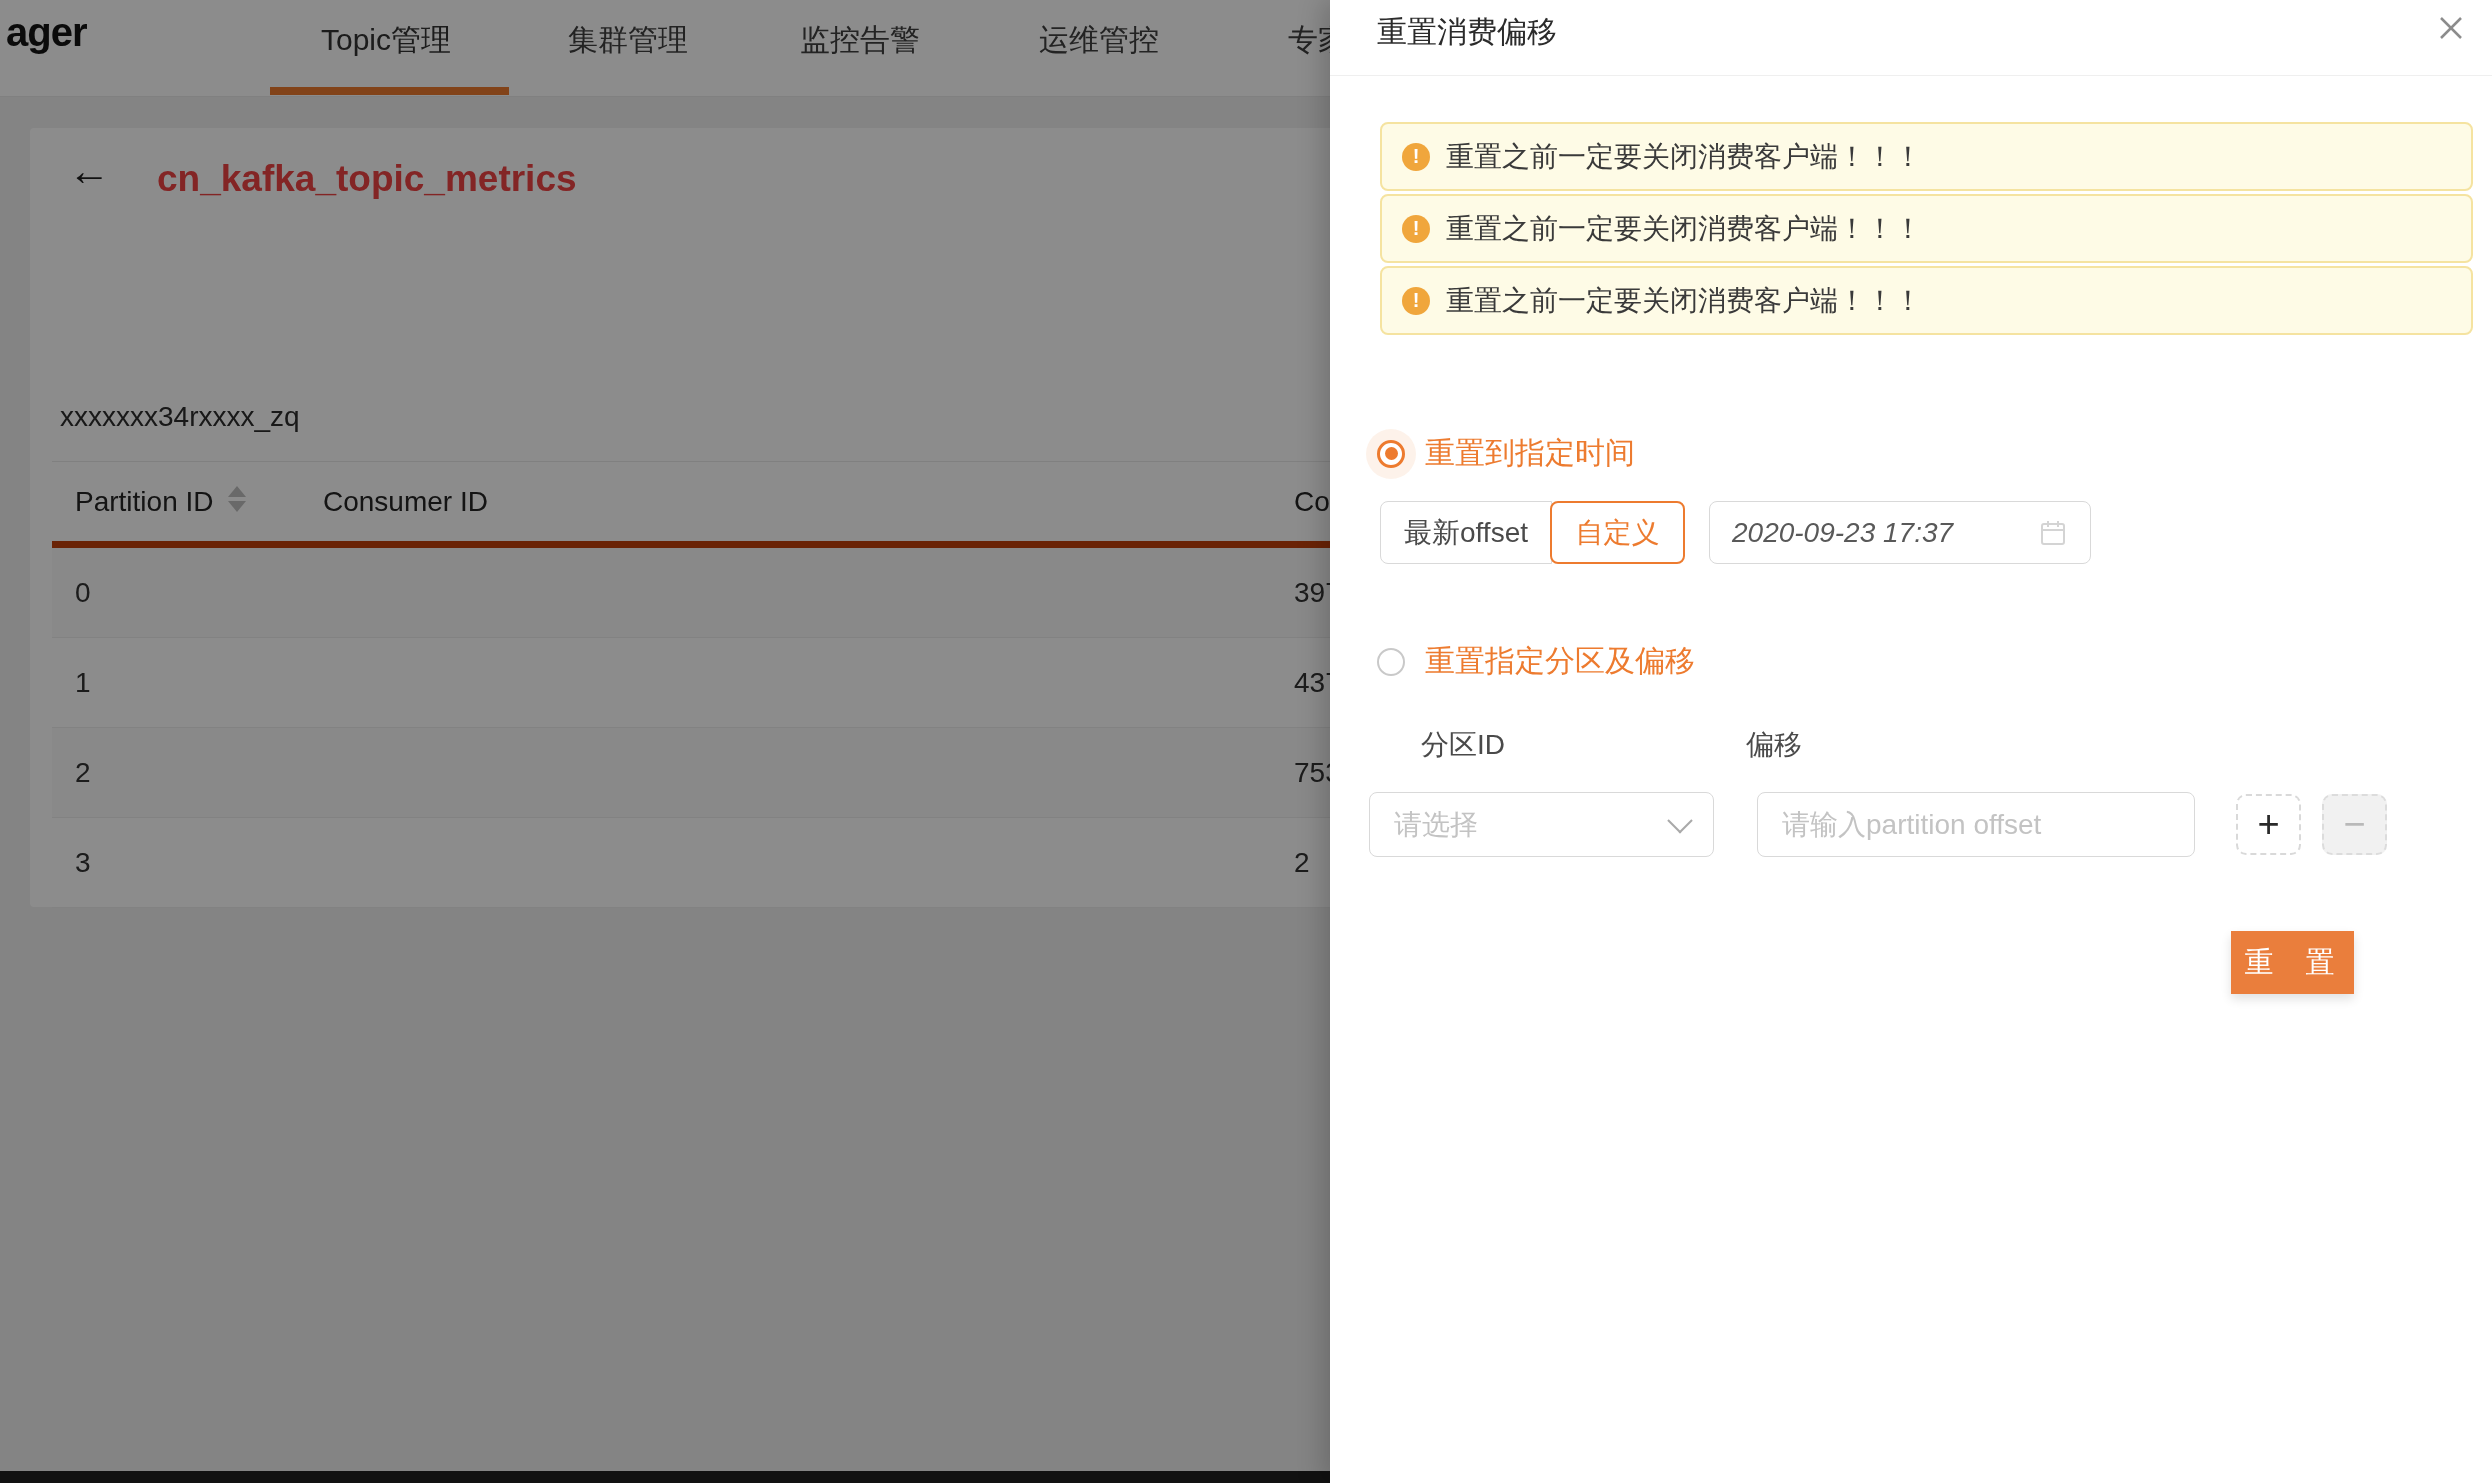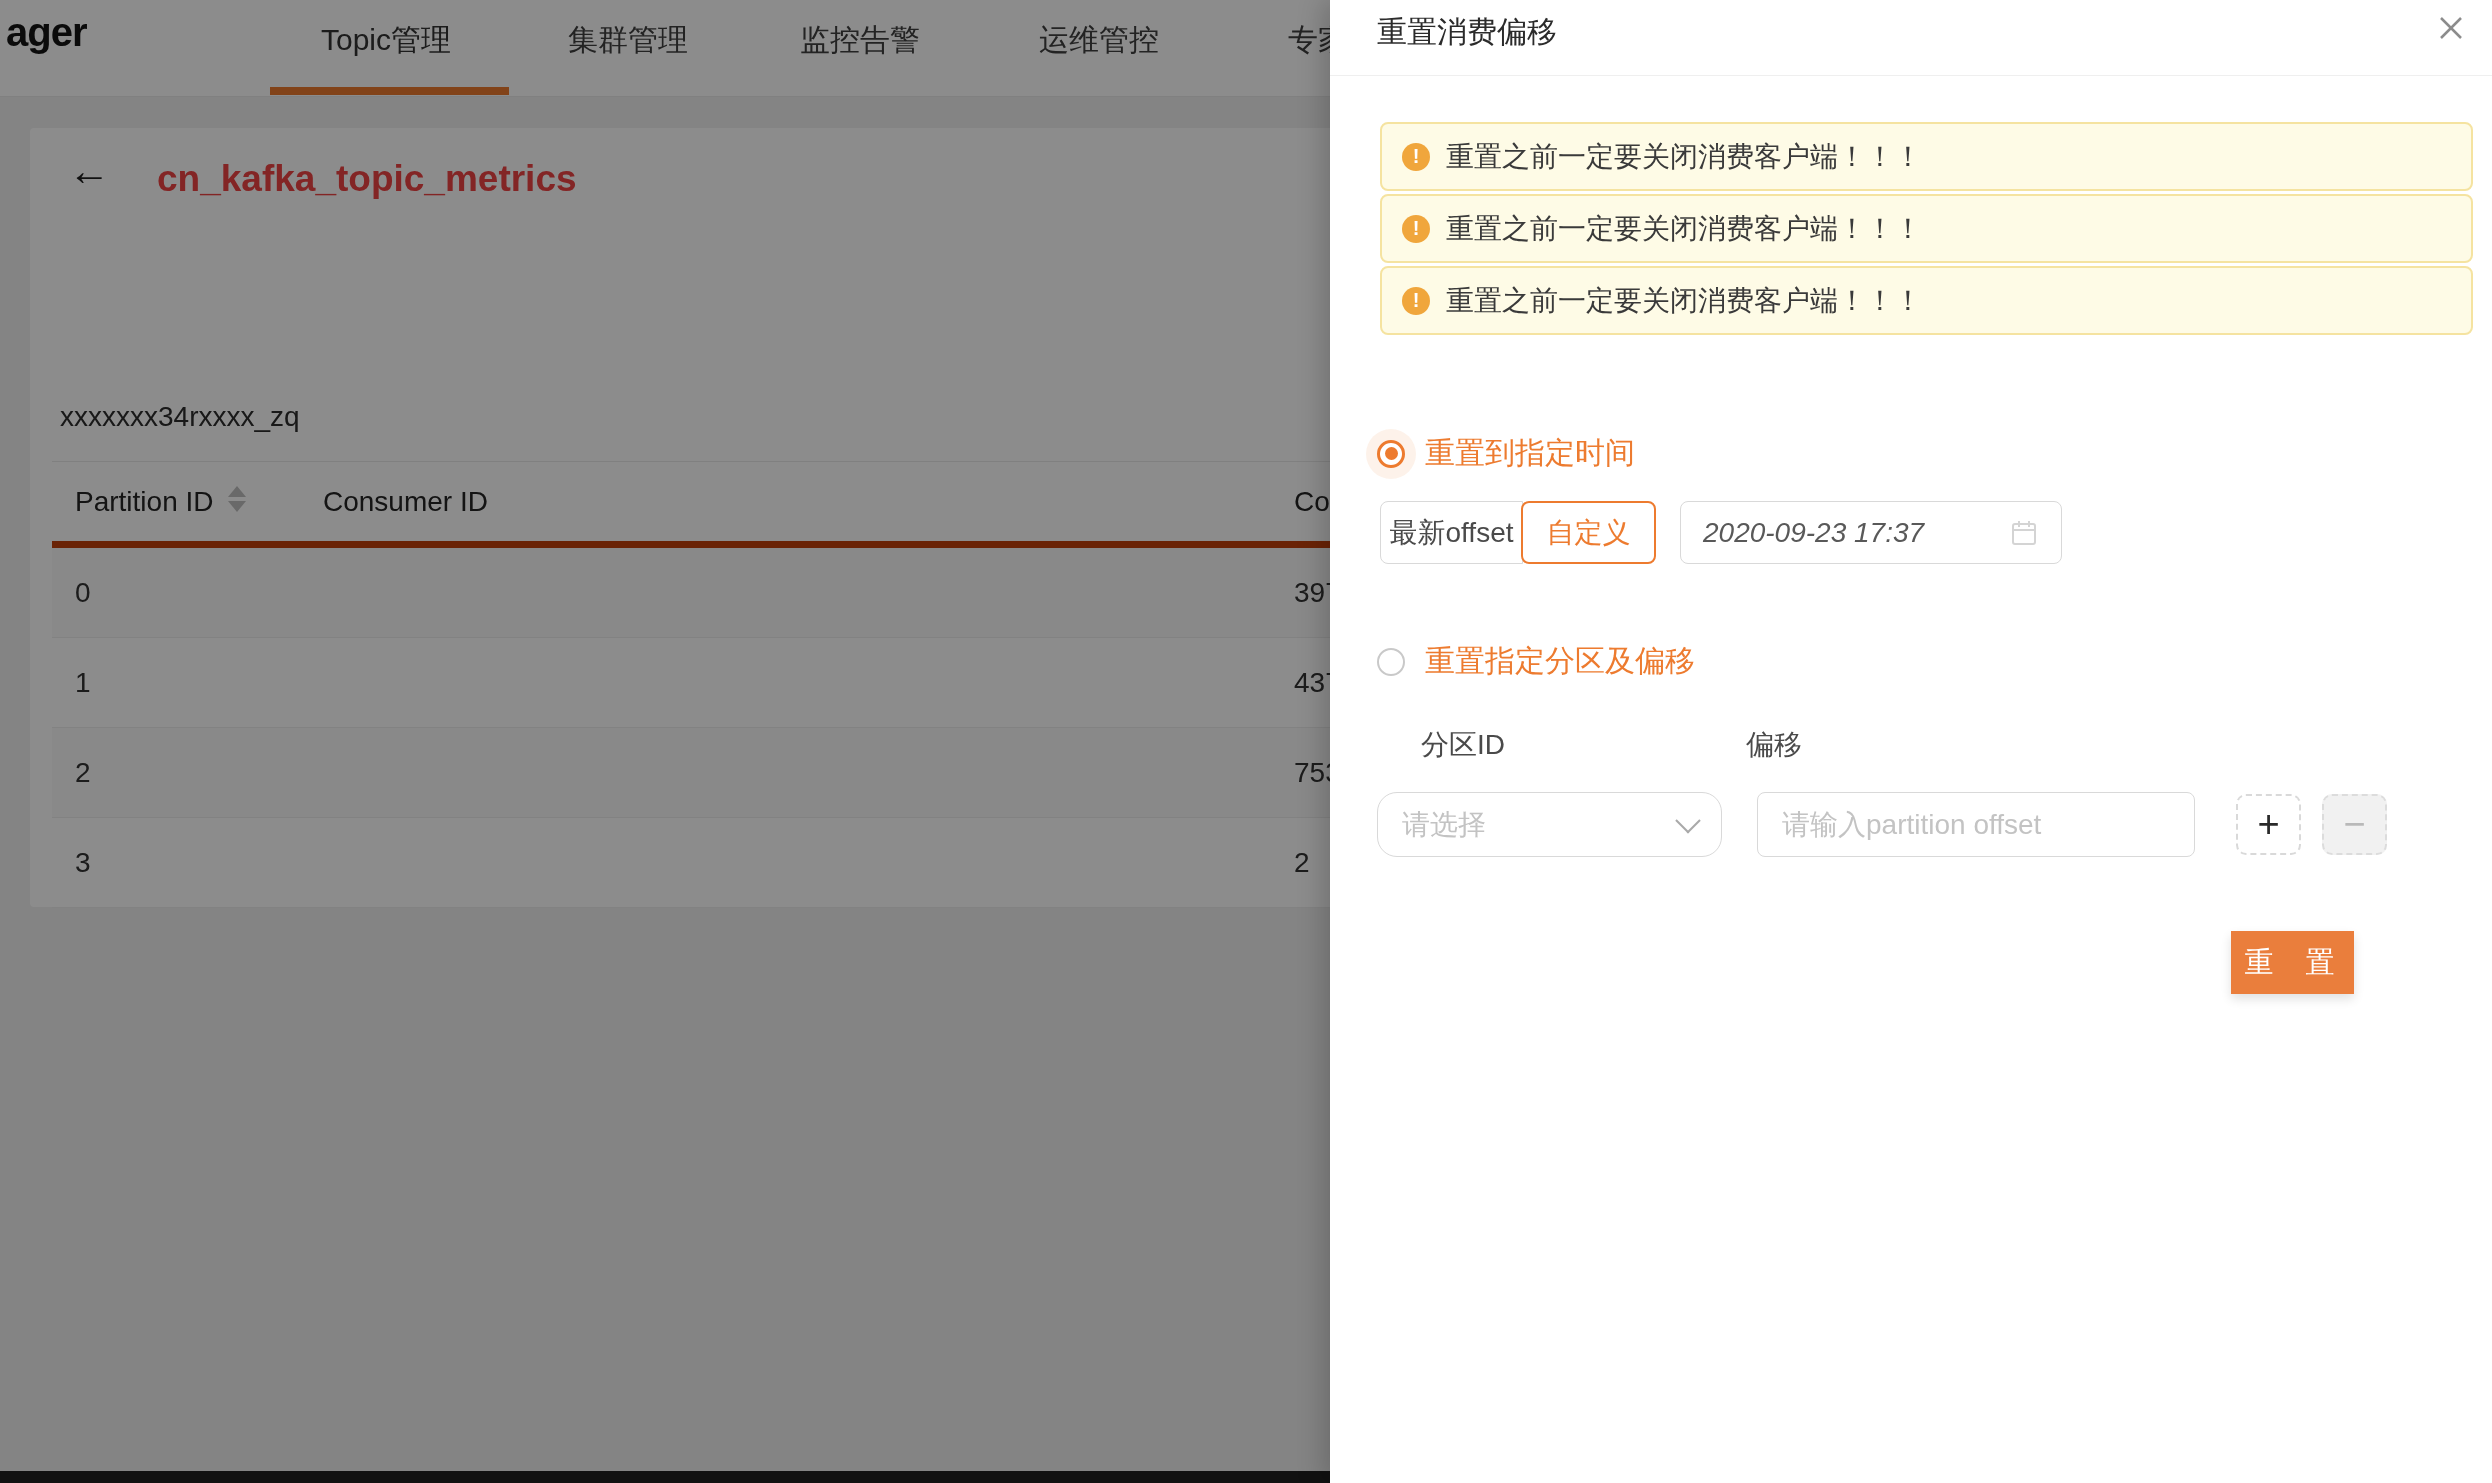--- a/index.html
+++ b/index.html
@@ -55,31 +55,31 @@
   .radio-row{position:absolute;left:47px;display:flex;align-items:center;gap:20px;cursor:pointer;}
   .radio-row.r1{top:433px;} .radio-row.r2{top:641px;}
   .radio{box-sizing:border-box;width:28px;height:28px;border-radius:50%;background:#FFF;position:relative;flex:0 0 28px;}
   .radio.checked{border:3px solid #ED7B2F;box-shadow:0 0 0 11px rgba(237,123,47,0.10);}
   .radio.checked::after{content:"";position:absolute;left:50%;top:50%;width:13px;height:13px;margin:-6.4px 0 0 -6.4px;border-radius:50%;background:#ED7B2F;}
   .radio.unchecked{border:2px solid #C9C9C9;}
   .radio-label{font-size:30px;color:#ED7B2F;white-space:nowrap;}
   
   .controls-row{position:absolute;left:50px;top:501px;display:flex;align-items:stretch;height:63px;}
   .seg{box-sizing:border-box;display:flex;align-items:center;justify-content:center;background:#FFF;font-size:28px;cursor:pointer;white-space:nowrap;}
-  .seg-latest{width:143px;border:1px solid #D9D9D9;border-radius:8px 0 0 8px;color:#4A4A4A;}
+  .seg-latest{width:172px;border:1px solid #D9D9D9;border-radius:8px 0 0 8px;color:#4A4A4A;}
   .seg-custom{width:135px;border:2px solid #ED7B2F;border-radius:8px;margin-left:-2px;color:#ED7B2F;z-index:1;}
   .date-box{box-sizing:border-box;margin-left:24px;width:382px;border:1px solid #D9D9D9;border-radius:8px;
             display:flex;align-items:center;justify-content:space-between;padding:0 22px;cursor:pointer;background:#FFF;font-style:italic;}
   .date-text{font-size:28px;color:#595959;white-space:nowrap;}
   
   .field-label{position:absolute;top:726px;font-size:28px;color:#4A4A4A;white-space:nowrap;}
   .fl-partition{left:47px;margin-left:44px;} .fl-offset{left:416px;}
   
   .inputs-row{position:absolute;left:0;top:792px;width:100%;height:67px;}
-  .select-box{box-sizing:border-box;position:absolute;left:47px;top:0;width:345px;height:65px;border:1px solid #D9D9D9;border-radius:20px;
+  .select-box{box-sizing:border-box;position:absolute;left:39px;top:0;width:345px;height:65px;border:1px solid #D9D9D9;border-radius:8px;
               background:#FFF;display:flex;align-items:center;justify-content:space-between;padding:0 24px;cursor:pointer;}
   .placeholder{font-size:28px;color:#C3C3C3;white-space:nowrap;}
   .chevron-down{width:16px;height:16px;border-right:2px solid #A9A9A9;border-bottom:2px solid #A9A9A9;transform:rotate(45deg) translate(-3px,-3px);}
   .input-box{box-sizing:border-box;position:absolute;left:427px;top:0;width:438px;height:65px;border:1px solid #D9D9D9;border-radius:8px;
              background:#FFF;display:flex;align-items:center;padding:0 24px;cursor:text;}
   .add-btn{box-sizing:border-box;position:absolute;left:906px;top:2px;width:65px;height:61px;border:2px dashed #D9D9D9;border-radius:10px;
            background:#FFF;display:flex;align-items:center;justify-content:center;font-size:38px;color:#2A2A2A;cursor:pointer;}
   .remove-btn{box-sizing:border-box;position:absolute;left:992px;top:2px;width:65px;height:61px;border:2px dashed #DCDCDC;border-radius:10px;
            background:#F1F1F1;display:flex;align-items:center;justify-content:center;font-size:38px;color:#B9B9B9;cursor:default;}
   

